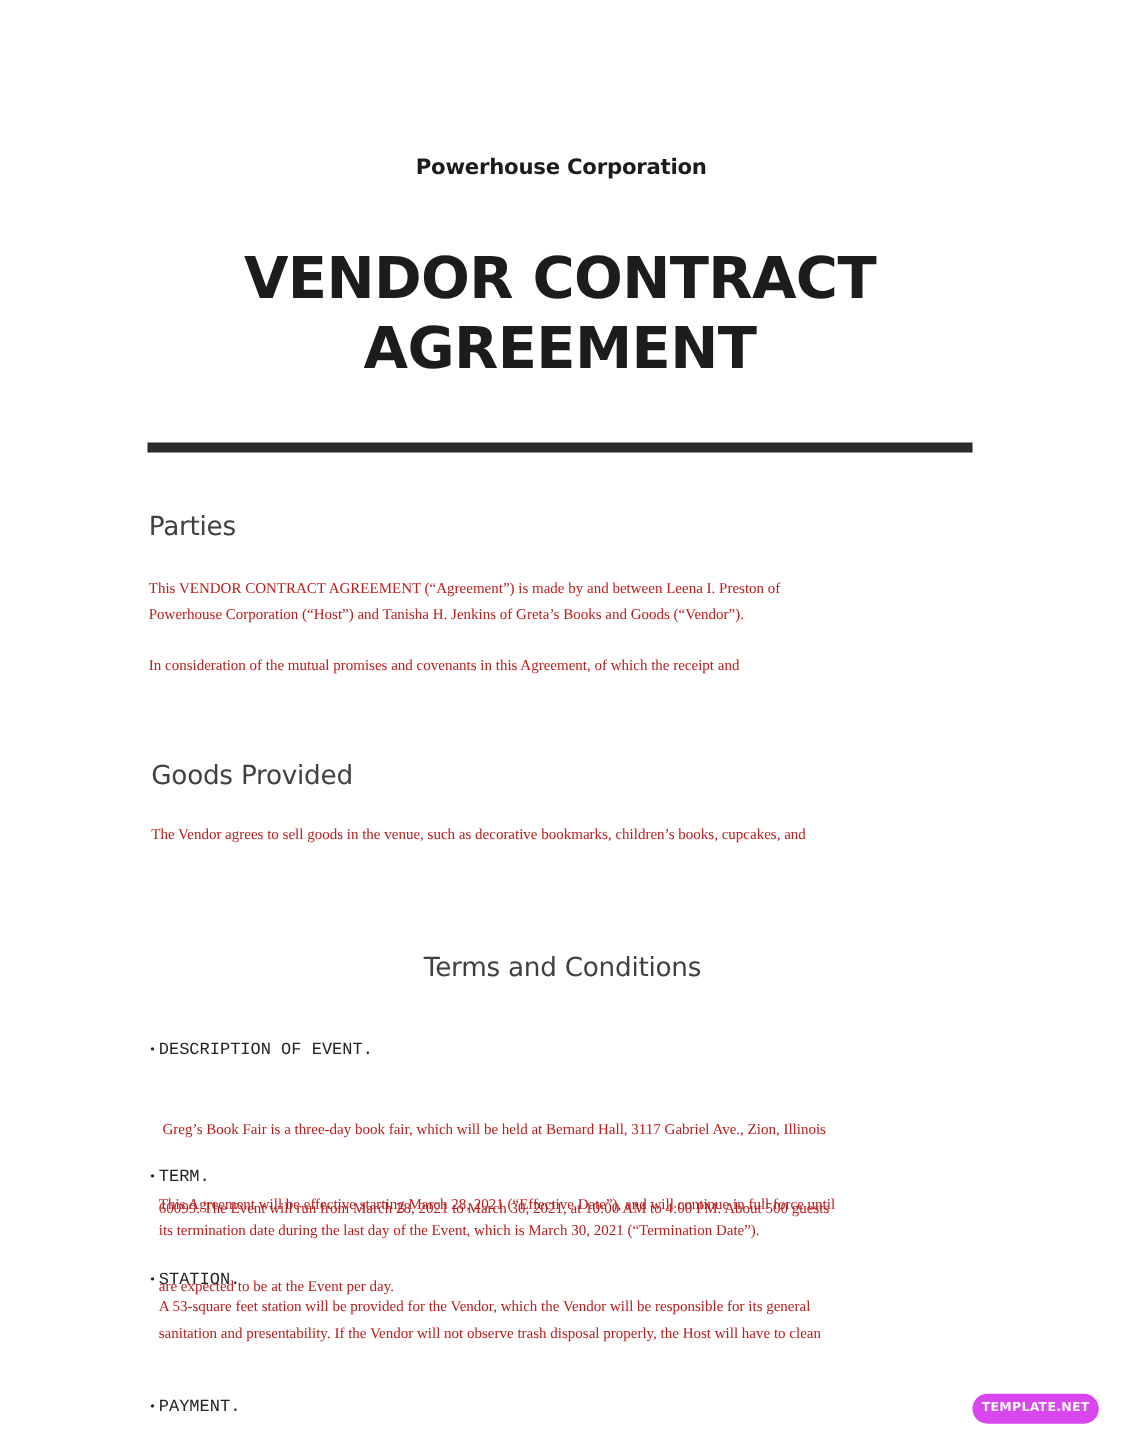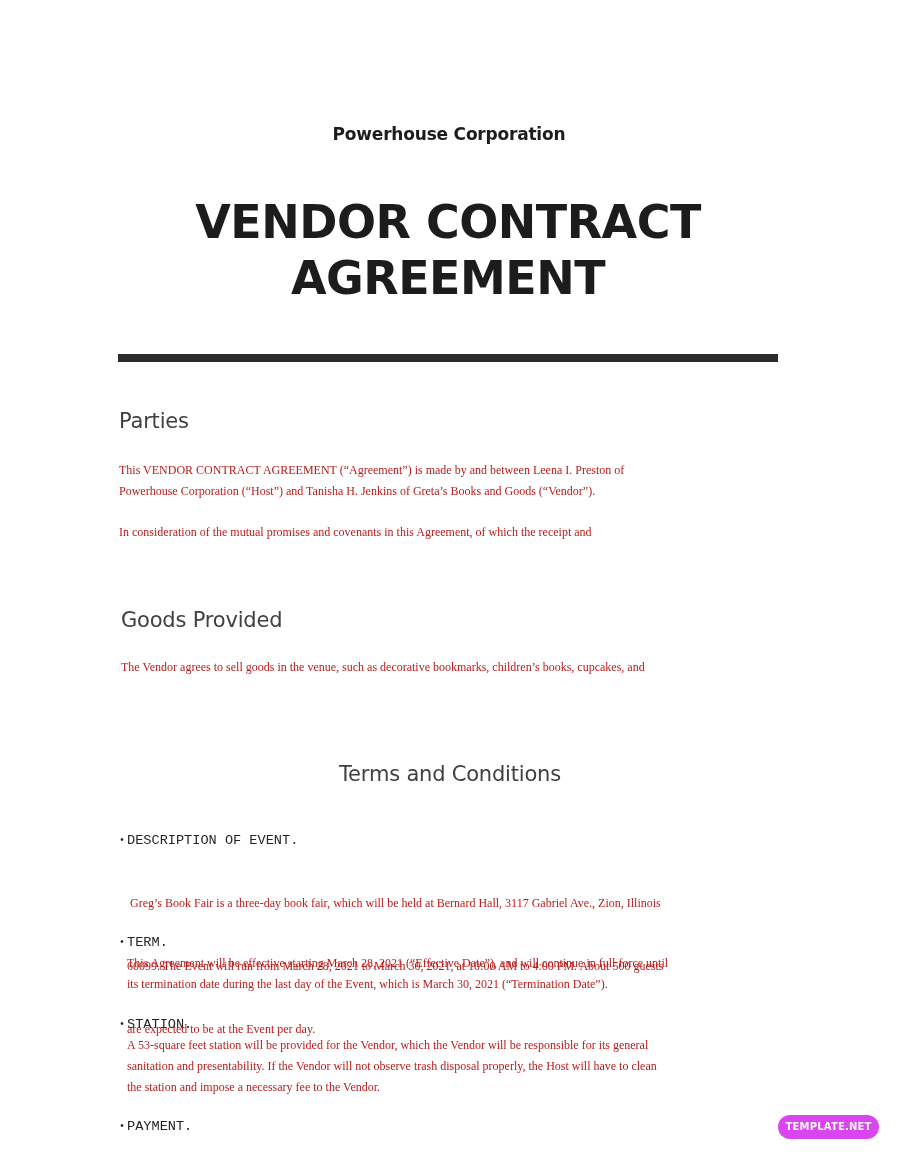--- a/index.html
+++ b/index.html
@@ -89,21 +89,20 @@
     <span class="ln">This Agreement will be effective starting March 28, 2021 (“Effective Date”), and will continue in full force until</span>
     <span class="ln">its termination date during the last day of the Event, which is March 30, 2021 (“Termination Date”).</span>
   </div>
 
   <div class="bullet-head" style="left:119px; top:1014px;">
     <span class="dot">•</span><span>STATION.</span>
   </div>
   <div class="p" style="left:127px; top:1035px;">
     <span class="ln">A 53-square feet station will be provided for the Vendor, which the Vendor will be responsible for its general</span>
     <span class="ln">sanitation and presentability. If the Vendor will not observe trash disposal properly, the Host will have to clean</span>
-    <span class="ln">the station and impose a necessary fee to the Vendor.</span>
   </div>
 
   <div class="bullet-head" style="left:119px; top:1116px;">
     <span class="dot">•</span><span>PAYMENT.</span>
   </div>
   <div class="p" style="left:127px; top:1137px; white-space:pre;">
     
   </div>
 
   <div class="watermark">TEMPLATE.NET</div>

